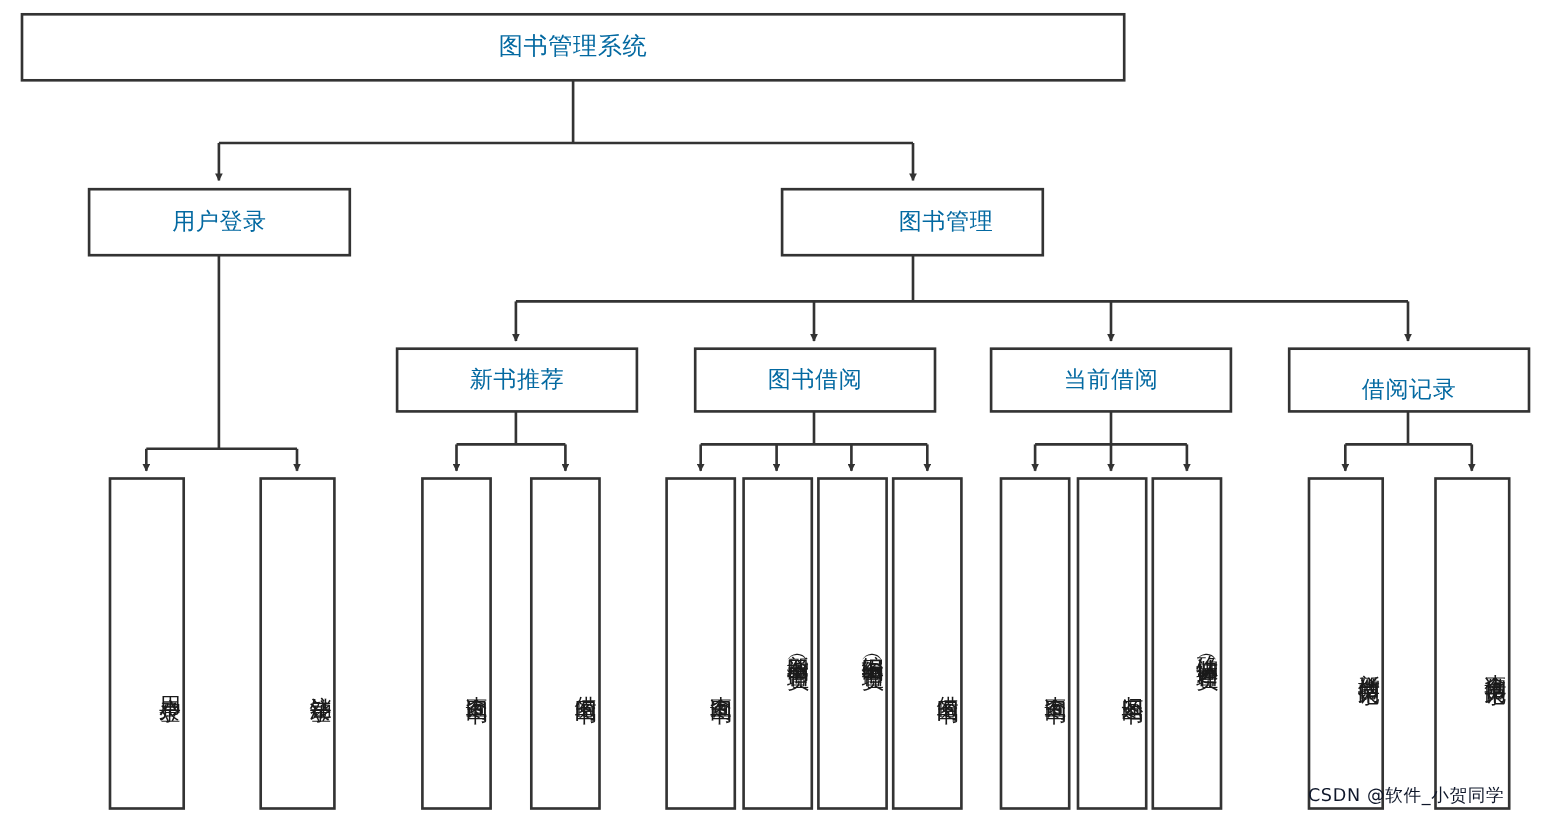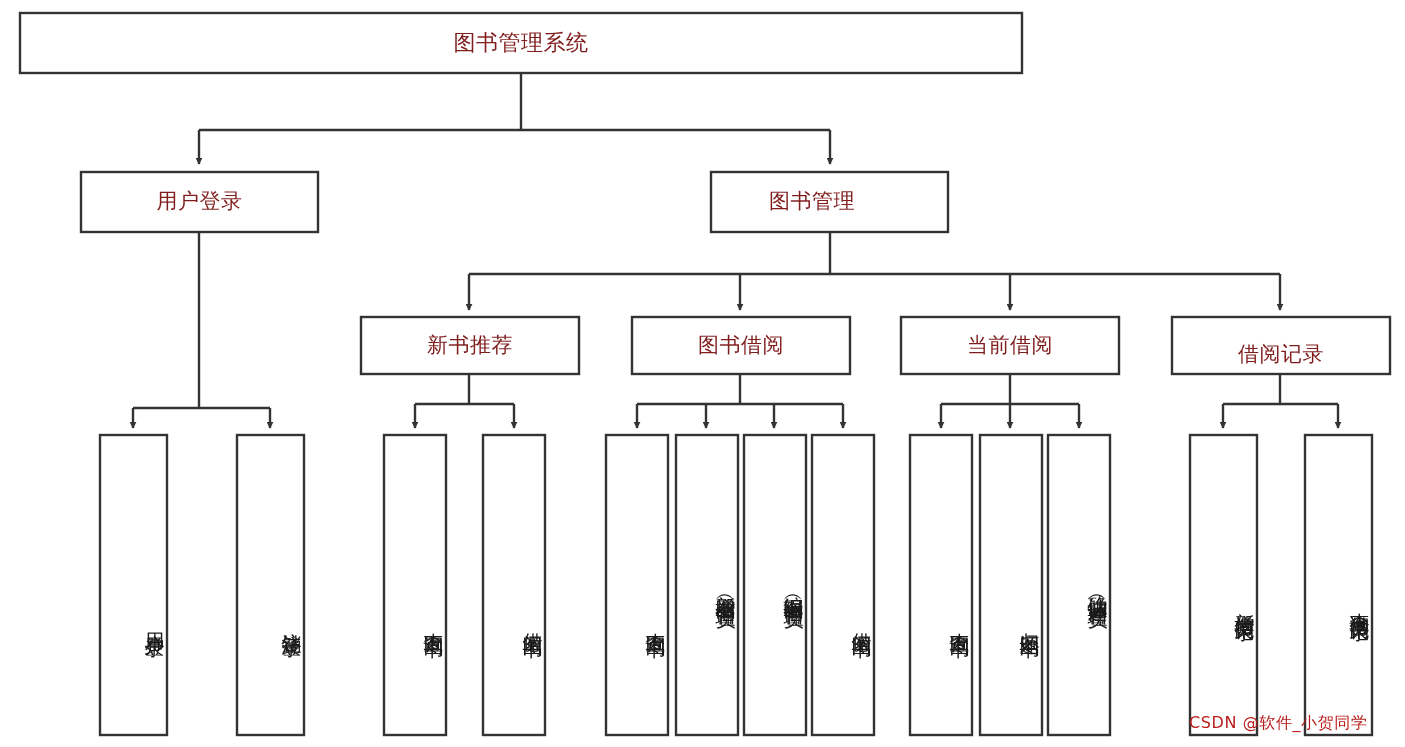--- a/index.html
+++ b/index.html
@@ -40,21 +40,21 @@
     fill: #333333;
     stroke: none;
   }
   
   .node-label-h {
     position: absolute;
     display: flex;
     align-items: center;
     justify-content: center;
     text-align: center;
-    color: #7f1d1d;
+    color: #0369a1;
     font-size: 21px;
     line-height: 1.2;
     letter-spacing: 0.5px;
     white-space: nowrap;
     pointer-events: none;
     font-family: "DejaVu Sans", "Liberation Sans", sans-serif;
   }
   .node-label-h.title {
     font-size: 22px;
   }
@@ -71,21 +71,21 @@
     line-height: 1.25;
     letter-spacing: 2px;
     pointer-events: none;
     font-family: "DejaVu Sans", "Liberation Sans", sans-serif;
   }
   .watermark {
     position: absolute;
     left: 1189px;
     top: 713px;
     font-size: 16px;
-    color: #b91c1c;
+    color: #0f172a;
     letter-spacing: 0.6px;
     white-space: nowrap;
     font-family: "DejaVu Sans", "Liberation Sans", sans-serif;
   }
 </style>
 </head>
 <body>
 
 <div id="diagram-root">
 
@@ -175,21 +175,21 @@
     <rect class="node-box" x="980" y="435" width="62" height="300"></rect>
     <rect class="node-box" x="1048" y="435" width="62" height="300"></rect>
 
     <rect class="node-box" x="1190" y="435" width="67" height="300"></rect>
     <rect class="node-box" x="1305" y="435" width="67" height="300"></rect>
   </svg>
 
   <div class="node-label-h title" style="left:20px; top:13px; width:1002px; height:60px;">图书管理系统</div>
 
   <div class="node-label-h" style="left:81px; top:172px; width:237px; height:60px;">用户登录</div>
-  <div class="node-label-h" style="left:711px; top:172px; width:202px; height:60px;">图书管理</div>
+  <div class="node-label-h" style="left:711px; top:172px; width:202px; height:60px;padding-left:48px;">图书管理</div>
 
   <div class="node-label-h" style="left:361px; top:317px; width:218px; height:57px;text-align:center;">新书推荐</div>
   <div class="node-label-h" style="left:632px; top:317px; width:218px; height:57px;text-align:right;">图书借阅</div>
   <div class="node-label-h" style="left:901px; top:317px; width:218px; height:57px;border-radius:20px;">当前借阅</div>
   <div class="node-label-h" style="left:1172px; top:317px; width:218px; height:75px;">借阅记录</div>
 
   <div class="node-label-v" style="left:100px; top:507px; width:67px; height:228px;">用户登录</div>
   <div class="node-label-v" style="left:237px; top:507px; width:67px; height:228px;">注销登录</div>
 
   <div class="node-label-v" style="left:384px; top:507px; width:62px; height:228px;">查询图书</div>

